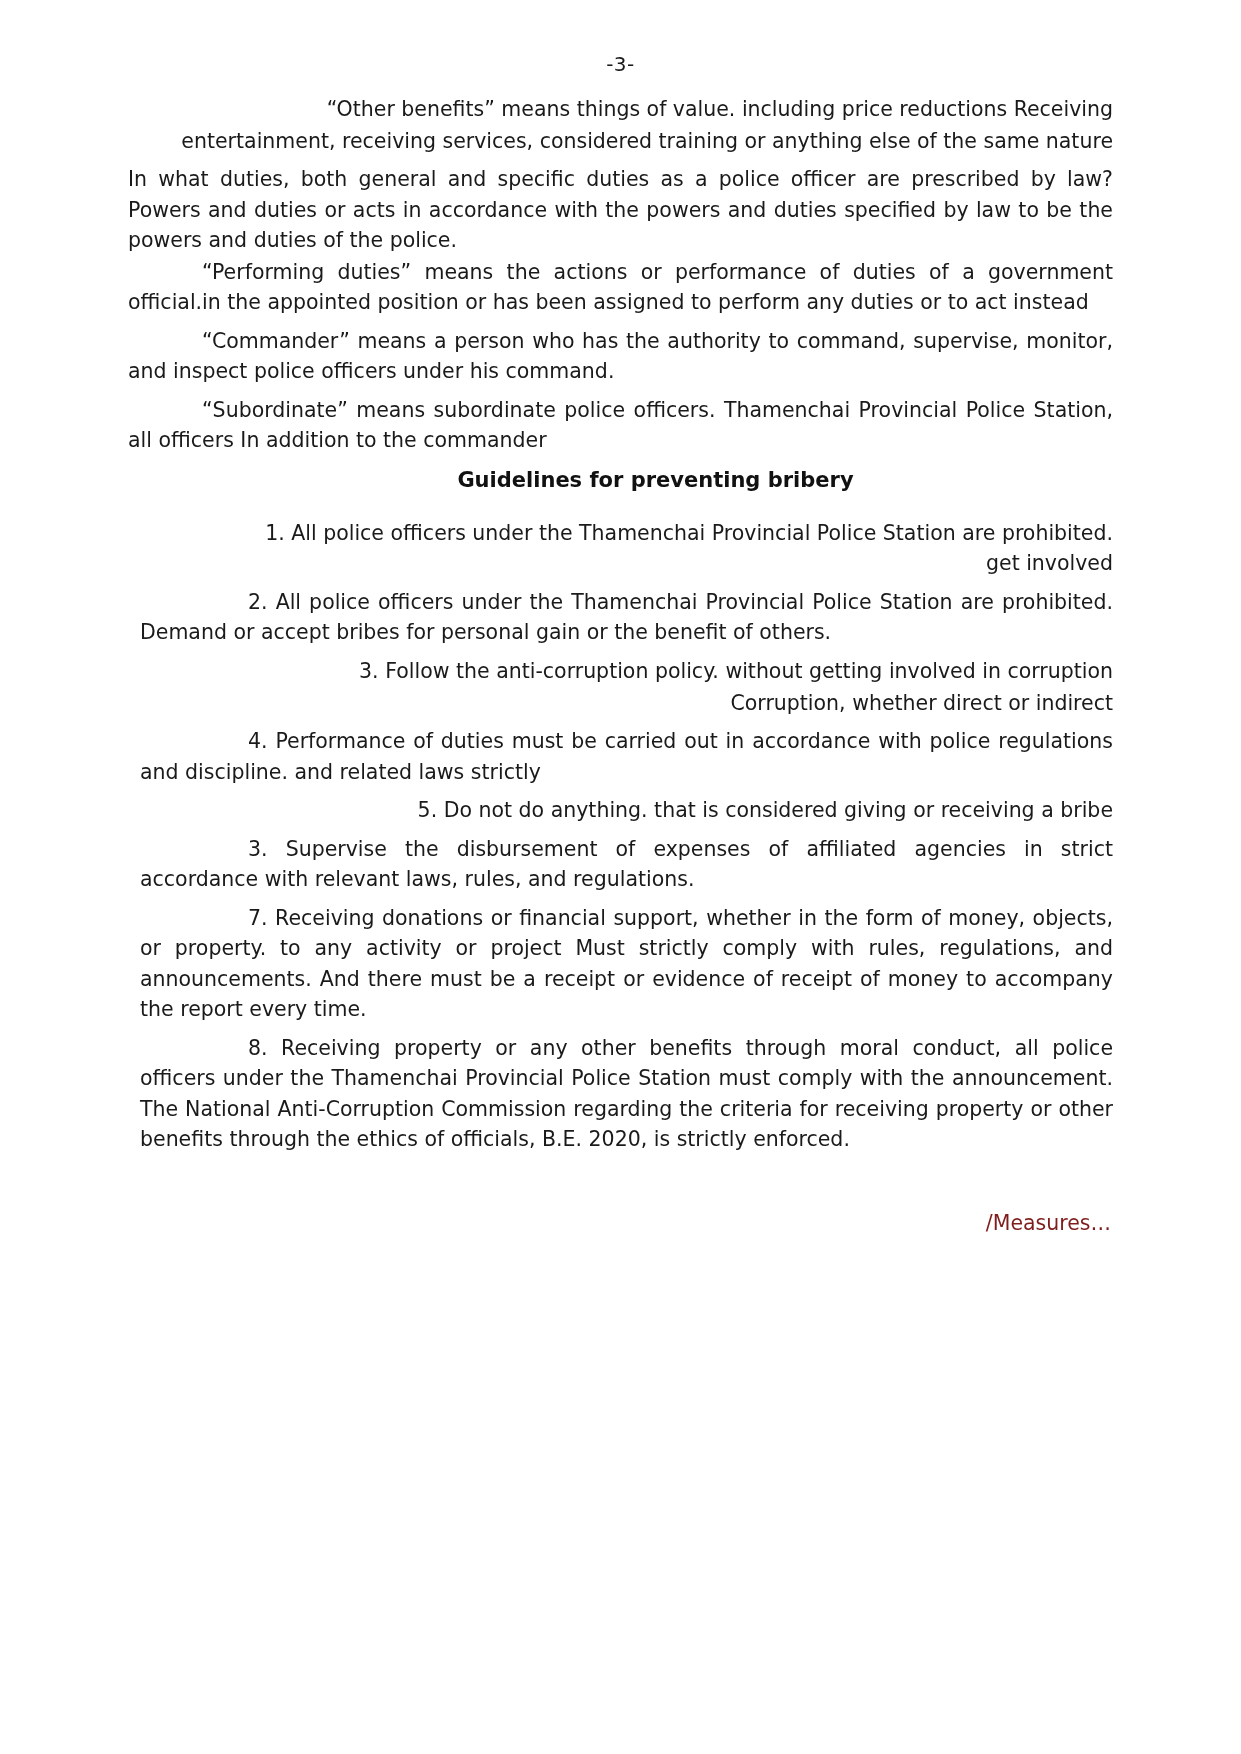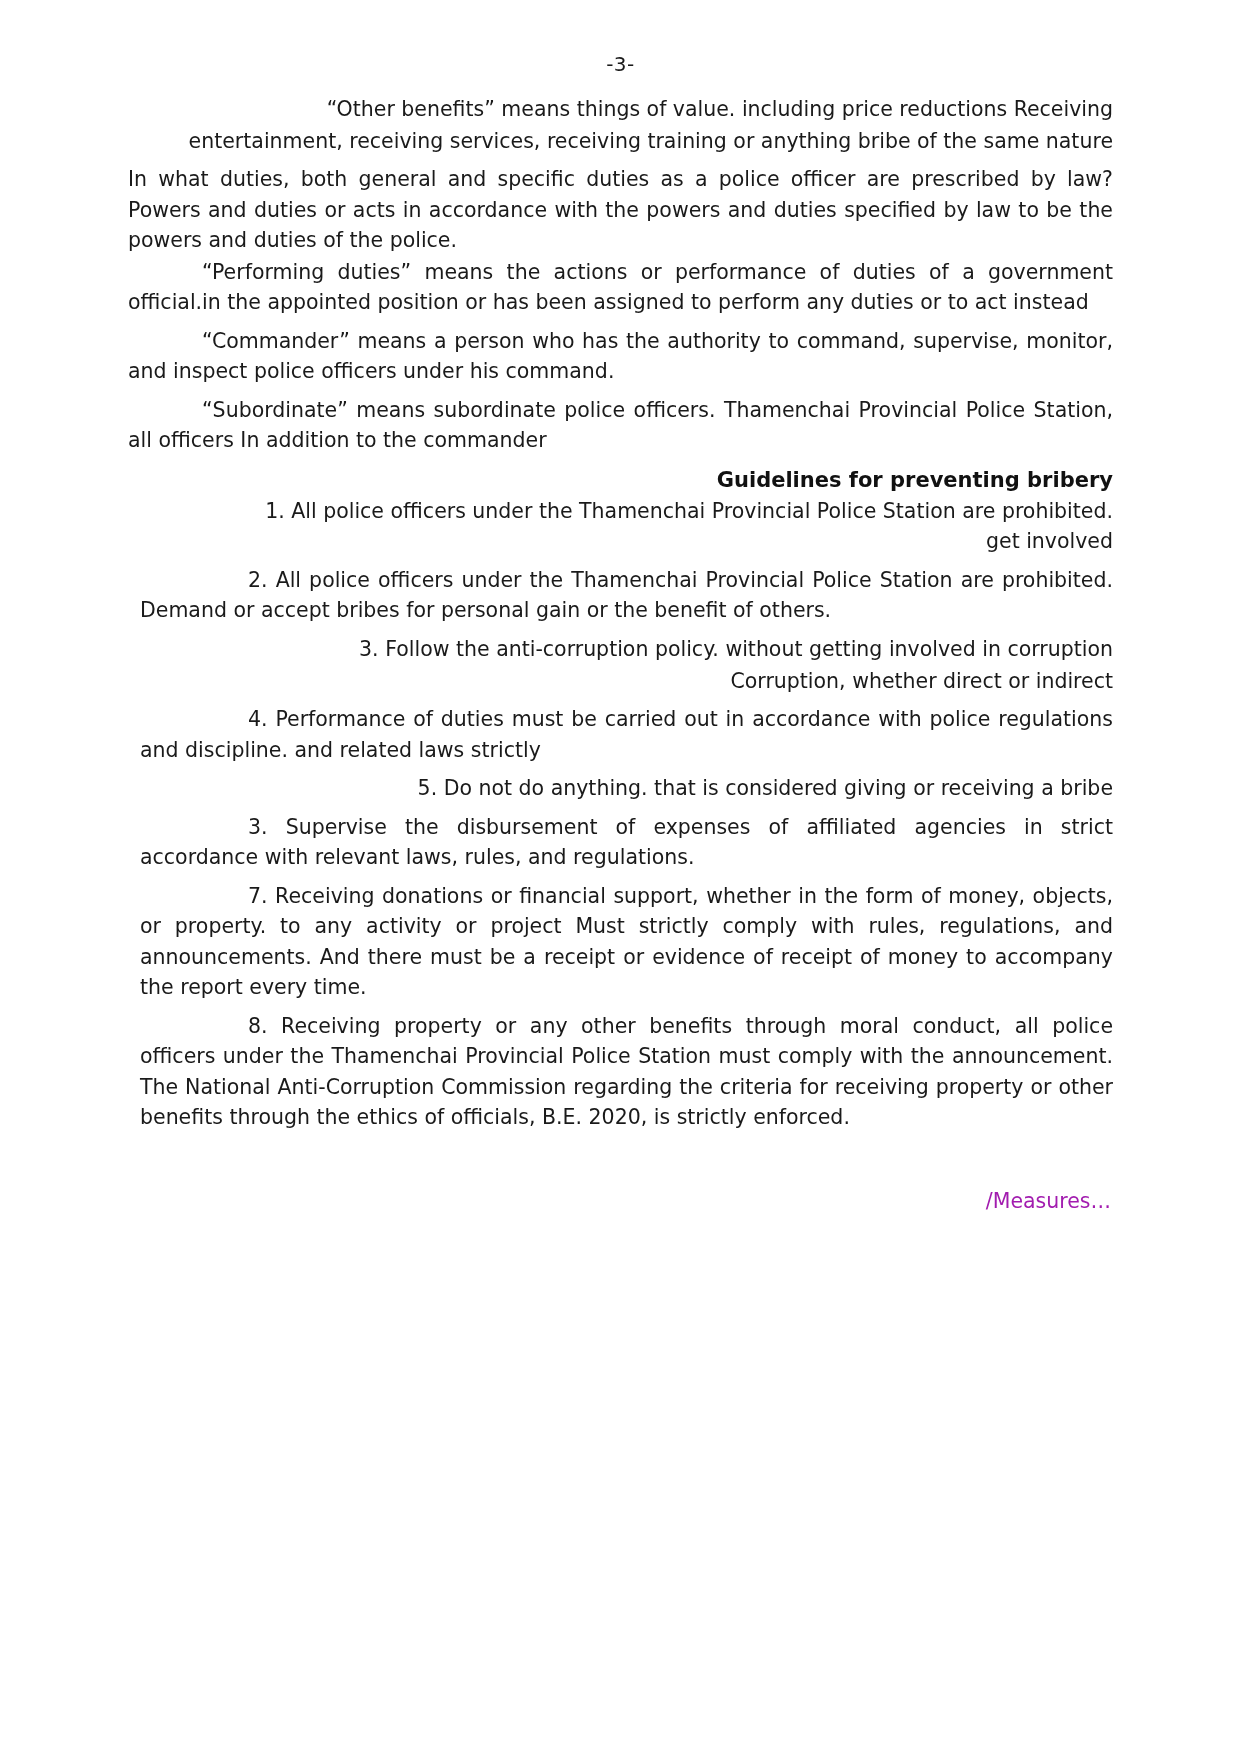--- a/index.html
+++ b/index.html
@@ -42,44 +42,44 @@
     text-indent: 74px;
   }
   .indent-num {
     text-indent: 108px;
     margin-left: 12px;
   }
   .heading {
     font-size: 21px;
     font-weight: bold;
     color: #111;
-    margin: 12px 0 4px 0;
+    margin: 12px 0 26px 0;
     text-indent: 70px;
-    text-align: right;
+    text-align: center;
   }
   .gap {
     height: 7px;
   }
   .footer-note {
     margin-top: 56px;
     text-align: right;
     font-size: 20.5px;
-    color: #a21caf;
+    color: #7f1d1d;
     padding-right: 2px;
   }
 </style>
 </head>
 <body>
 
 <div class="page">
 
   <div class="page-number">-3-</div>
 
   <p class="body-text indent no-justify">“Other benefits” means things of value. including price reductions Receiving</p>
-  <p class="body-text no-justify">entertainment, receiving services, receiving training or anything bribe of the same nature</p>
+  <p class="body-text no-justify">entertainment, receiving services, considered training or anything else of the same nature</p>
 
   <div class="gap"></div>
 
   <p class="body-text">In what duties, both general and specific duties as a police officer are prescribed by law? Powers and duties or acts in accordance with the powers and duties specified by law to be the powers and duties of the police.</p>
   <p class="body-text indent">“Performing duties” means the actions or performance of duties of a government official.in the appointed position or has been assigned to perform any duties or to act instead</p>
 
   <div class="gap"></div>
 
   <p class="body-text indent">“Commander” means a person who has the authority to command, supervise, monitor, and inspect police officers under his command.</p>
 

